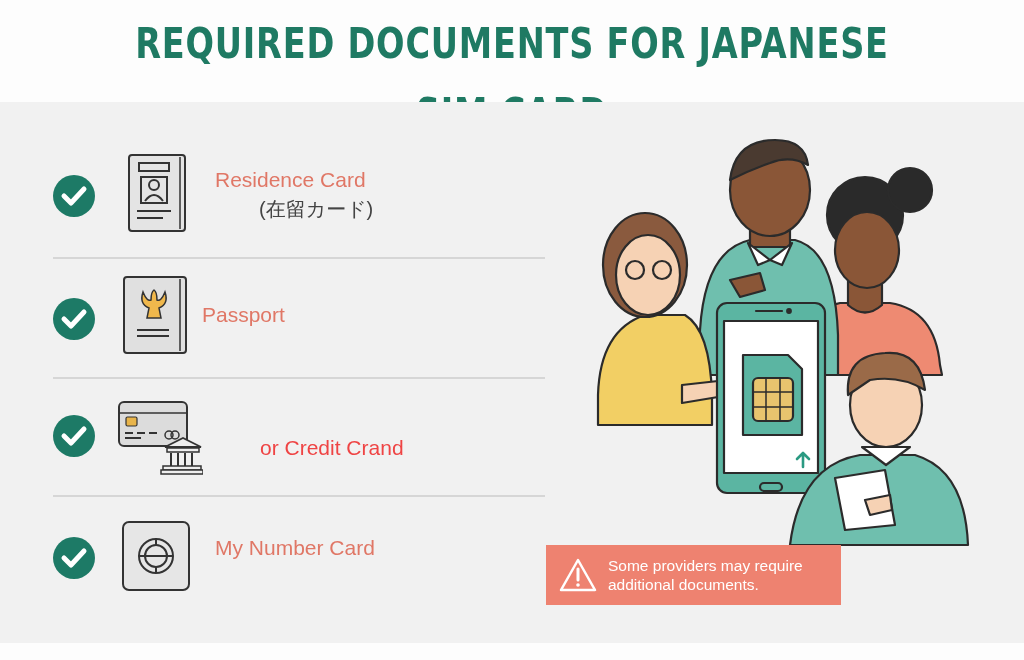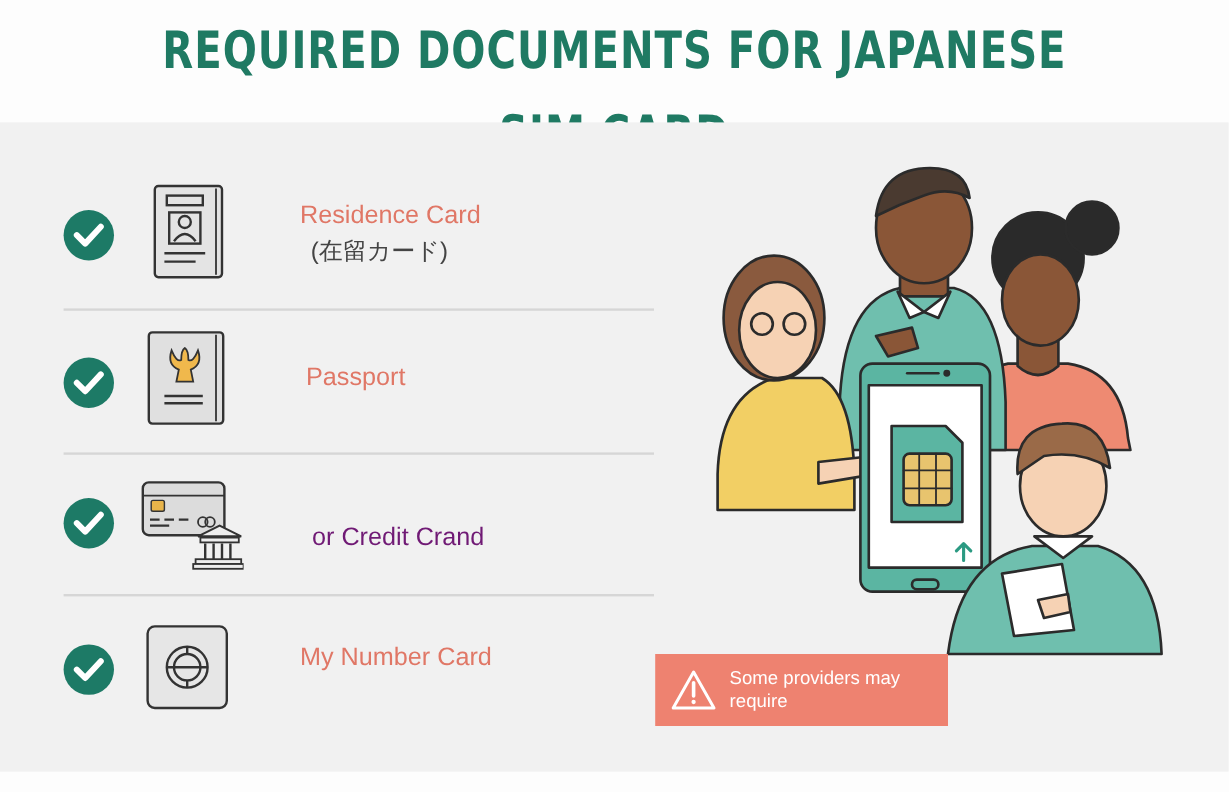--- a/index.html
+++ b/index.html
@@ -20,31 +20,31 @@
   }
 
   .row { position: absolute; left: 0; width: 560px; height: 118px; }
   .check {
     position: absolute; left: 53px; width: 42px; height: 42px; border-radius: 50%;
     background: #1d7a66;
   }
   .check svg { position: absolute; left: 0; top: 0; }
   .doc-icon { position: absolute; }
   .label-main {
-    position: absolute; font-size: 21px; color: #e07766; white-space: nowrap; margin-left: 35px;
+    position: absolute; font-size: 21px; color: #e07766; white-space: nowrap;
   }
   .label-sub {
     position: absolute; font-size: 20px; color: #444; white-space: nowrap; margin-left: 44px;
   }
   .divider {
     position: absolute; left: 53px; width: 492px; height: 2px; background: #d6d6d6;
   }
 
   .warning {
-    position: absolute; left: 546px; top: 545px; width: 244px; height: 60px;
+    position: absolute; left: 546px; top: 545px; width: 295px; height: 60px;
     background: #ee8270; color: #fff;
   }
   .warning .warn-icon { position: absolute; left: 12px; top: 12px; }
   .warning .warn-text {
     position: absolute; left: 62px; top: 11px; font-size: 15.5px; line-height: 19px;
   }
 
   .illustration { position: absolute; left: 590px; top: 135px; }
 </style>
 </head>
@@ -85,21 +85,21 @@
   </div>
   <div class="doc-icon" style="left:121px;top:14px;">
     <svg width="68" height="82" viewBox="0 0 68 82">
       <rect x="3" y="3" width="62" height="76" rx="3" fill="#e0e0e0" stroke="#333" stroke-width="2"></rect>
       <line x1="59" y1="5" x2="59" y2="77" stroke="#333" stroke-width="1.5"></line>
       <path d="M22 18 Q18 30 28 34 L26 44 L40 44 L38 34 Q48 30 44 18 Q40 28 36 26 Q36 18 33 16 Q30 18 30 26 Q26 28 22 18 Z" fill="#f0b84c" stroke="#333" stroke-width="1.5"></path>
       <line x1="16" y1="56" x2="48" y2="56" stroke="#333" stroke-width="2"></line>
       <line x1="16" y1="62" x2="48" y2="62" stroke="#333" stroke-width="2"></line>
     </svg>
   </div>
-  <div class="label-main" style="left:220px;top:43px;">Passport</div>
+  <div class="label-main" style="left:202px;top:43px;">Passport</div>
 </div>
 <div class="divider" style="top:377px;"></div>
 
 <div class="row" style="top:385px;">
   <div class="check" style="top:30px;">
     <svg width="42" height="42" viewBox="0 0 42 42">
         <path d="M11 21 L18 28 L31 14" fill="none" stroke="#fff" stroke-width="5" stroke-linecap="round" stroke-linejoin="round"></path>
       </svg>
   </div>
   <div class="doc-icon" style="left:117px;top:15px;">
@@ -114,21 +114,21 @@
       <path d="M48 47 L66 38 L84 47 Z" fill="#eee" stroke="#333" stroke-width="1.8"></path>
       <rect x="50" y="48" width="32" height="4" fill="#eee" stroke="#333" stroke-width="1.5"></rect>
       <line x1="54" y1="53" x2="54" y2="66" stroke="#333" stroke-width="2"></line>
       <line x1="61" y1="53" x2="61" y2="66" stroke="#333" stroke-width="2"></line>
       <line x1="68" y1="53" x2="68" y2="66" stroke="#333" stroke-width="2"></line>
       <line x1="75" y1="53" x2="75" y2="66" stroke="#333" stroke-width="2"></line>
       <rect x="46" y="66" width="38" height="4" fill="#eee" stroke="#333" stroke-width="1.5"></rect>
       <rect x="44" y="70" width="42" height="4" fill="#eee" stroke="#333" stroke-width="1.5"></rect>
     </svg>
   </div>
-  <div class="label-sub" style="left:216px;top:51px;font-size:21px;color:#701a75;">or Credit Crand</div>
+  <div class="label-sub" style="left:216px;top:51px;font-size:21px;color:#ef4444;">or Credit Crand</div>
 </div>
 <div class="divider" style="top:495px;"></div>
 
 <div class="row" style="top:505px;">
   <div class="check" style="top:32px;">
     <svg width="42" height="42" viewBox="0 0 42 42">
         <path d="M11 21 L18 28 L31 14" fill="none" stroke="#fff" stroke-width="5" stroke-linecap="round" stroke-linejoin="round"></path>
       </svg>
   </div>
   <div class="doc-icon" style="left:121px;top:15px;">
@@ -197,14 +197,15 @@
 <div class="warning">
   <div class="warn-icon">
     <svg width="40" height="36" viewBox="0 0 40 36">
       <path d="M20 3 L37 33 L3 33 Z" fill="none" stroke="#fff" stroke-width="2.5" stroke-linejoin="round"></path>
       <line x1="20" y1="12" x2="20" y2="23" stroke="#fff" stroke-width="3" stroke-linecap="round"></line>
       <circle cx="20" cy="28" r="1.8" fill="#fff"></circle>
     </svg>
   </div>
   <div class="warn-text">
     <div>Some providers may require</div>
+    <div>additional documents.</div>
   </div>
 </div>
 
 </body></html>

